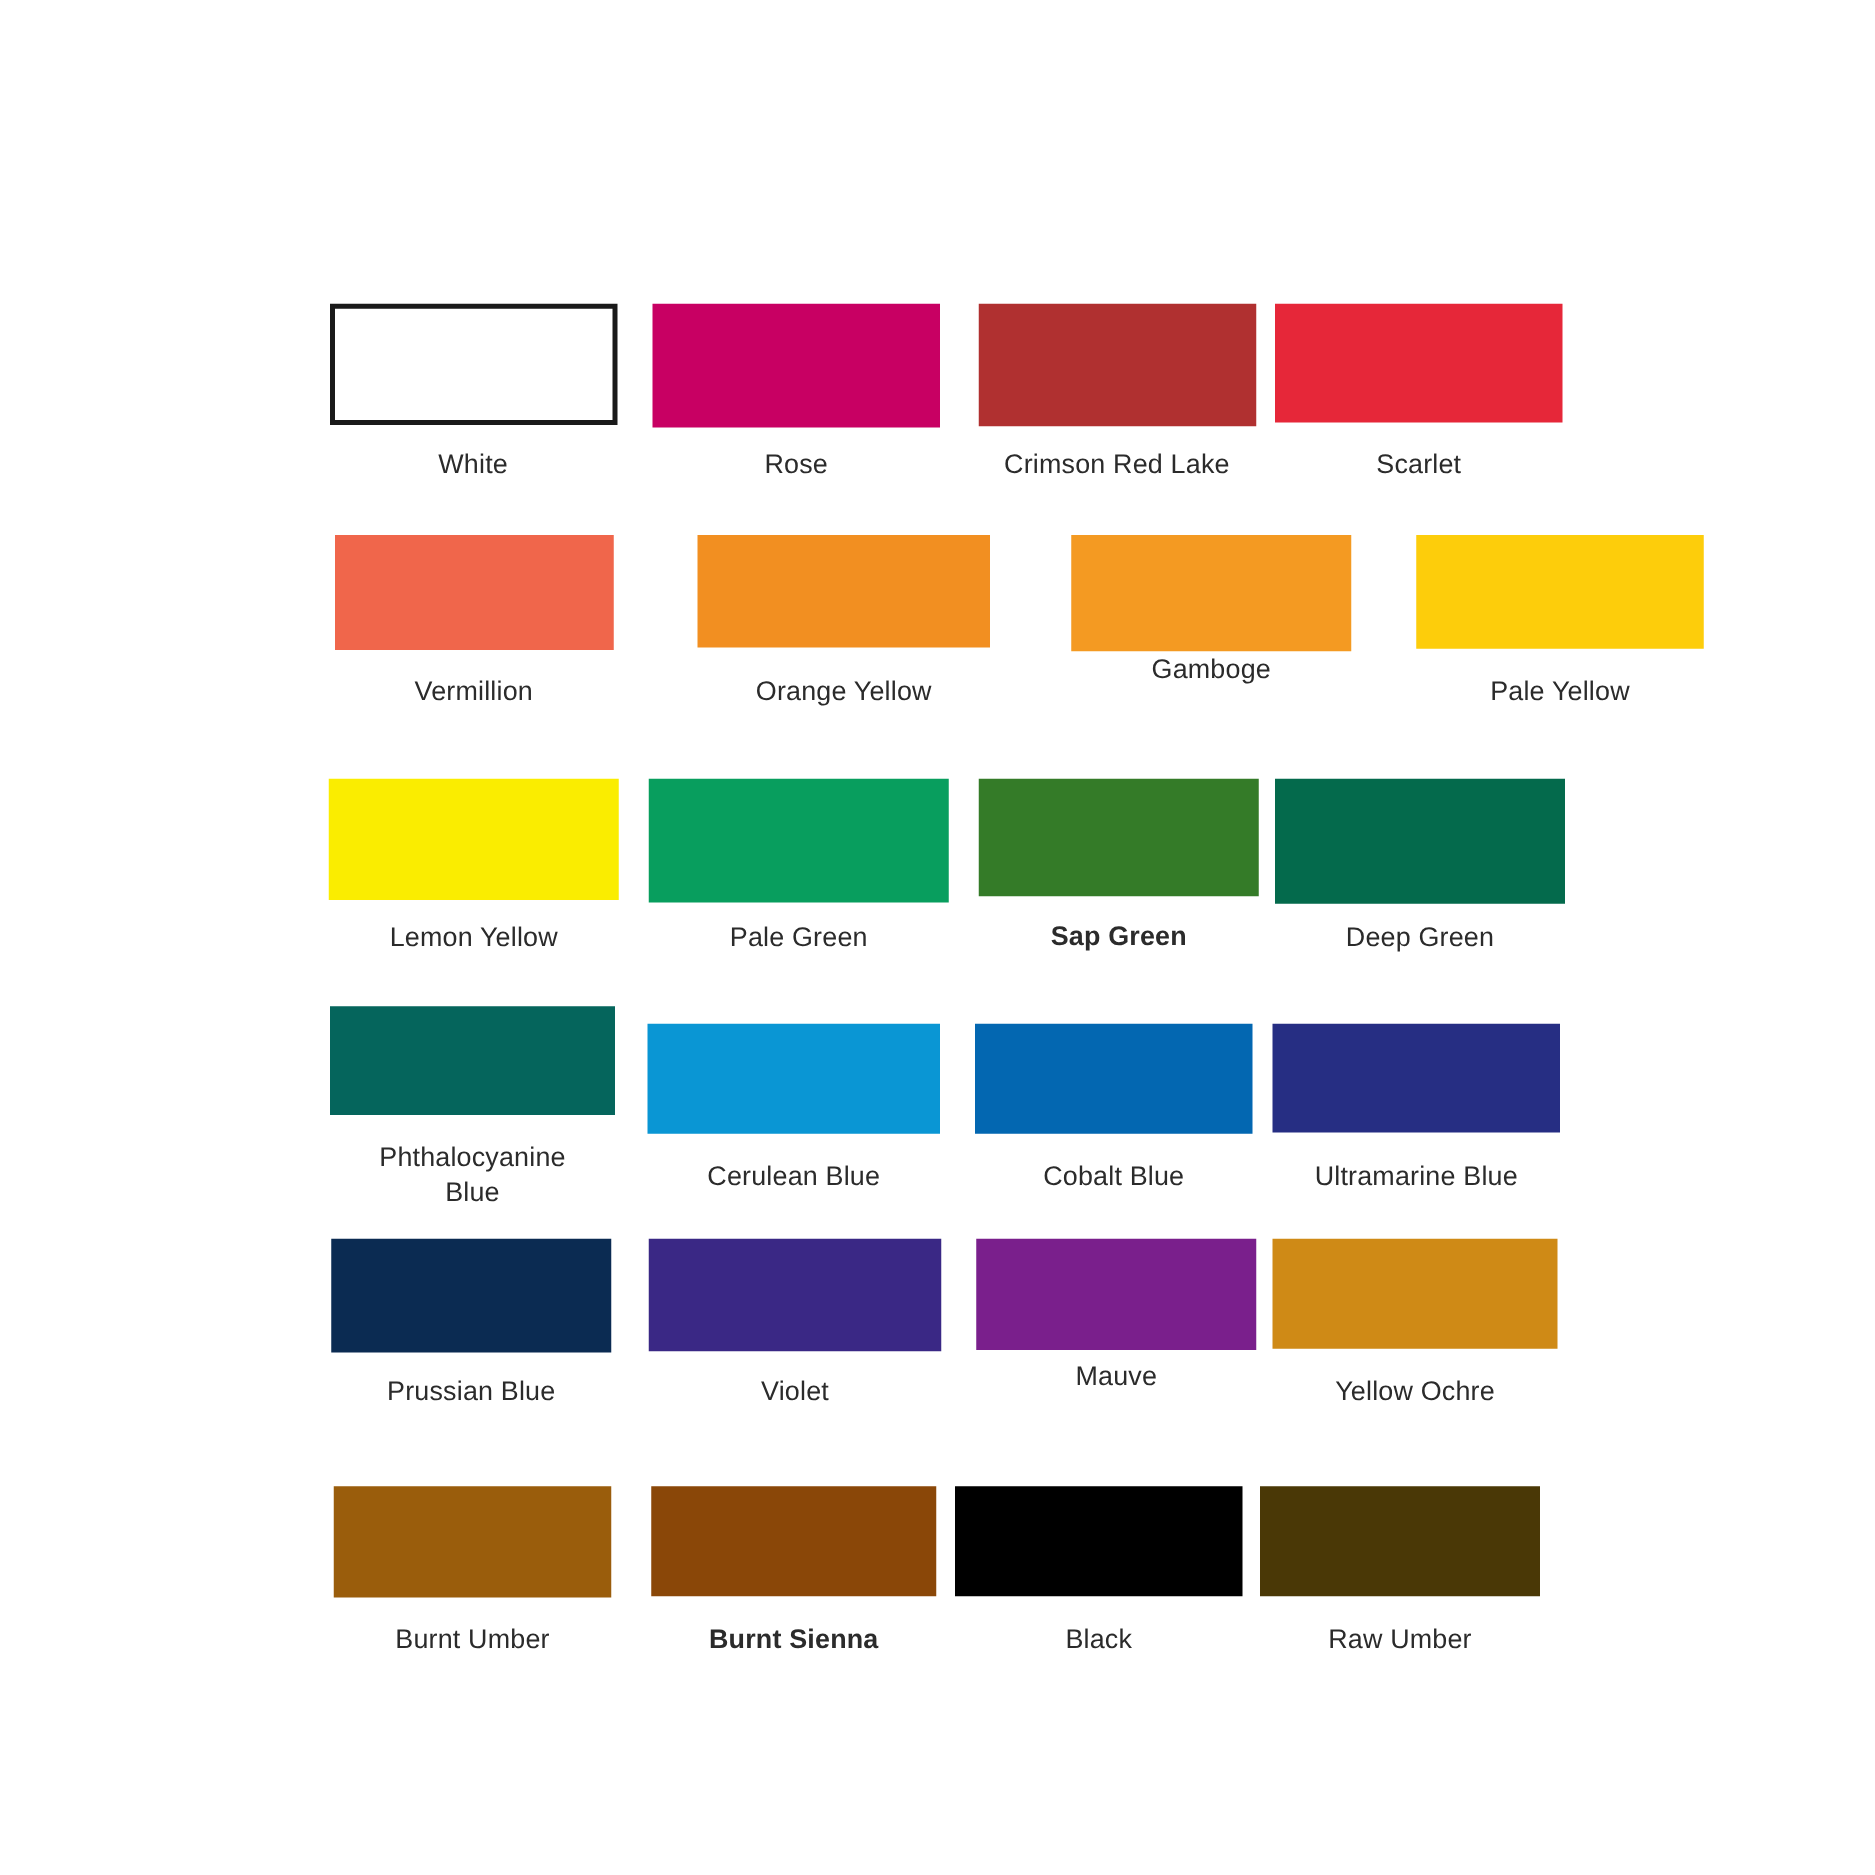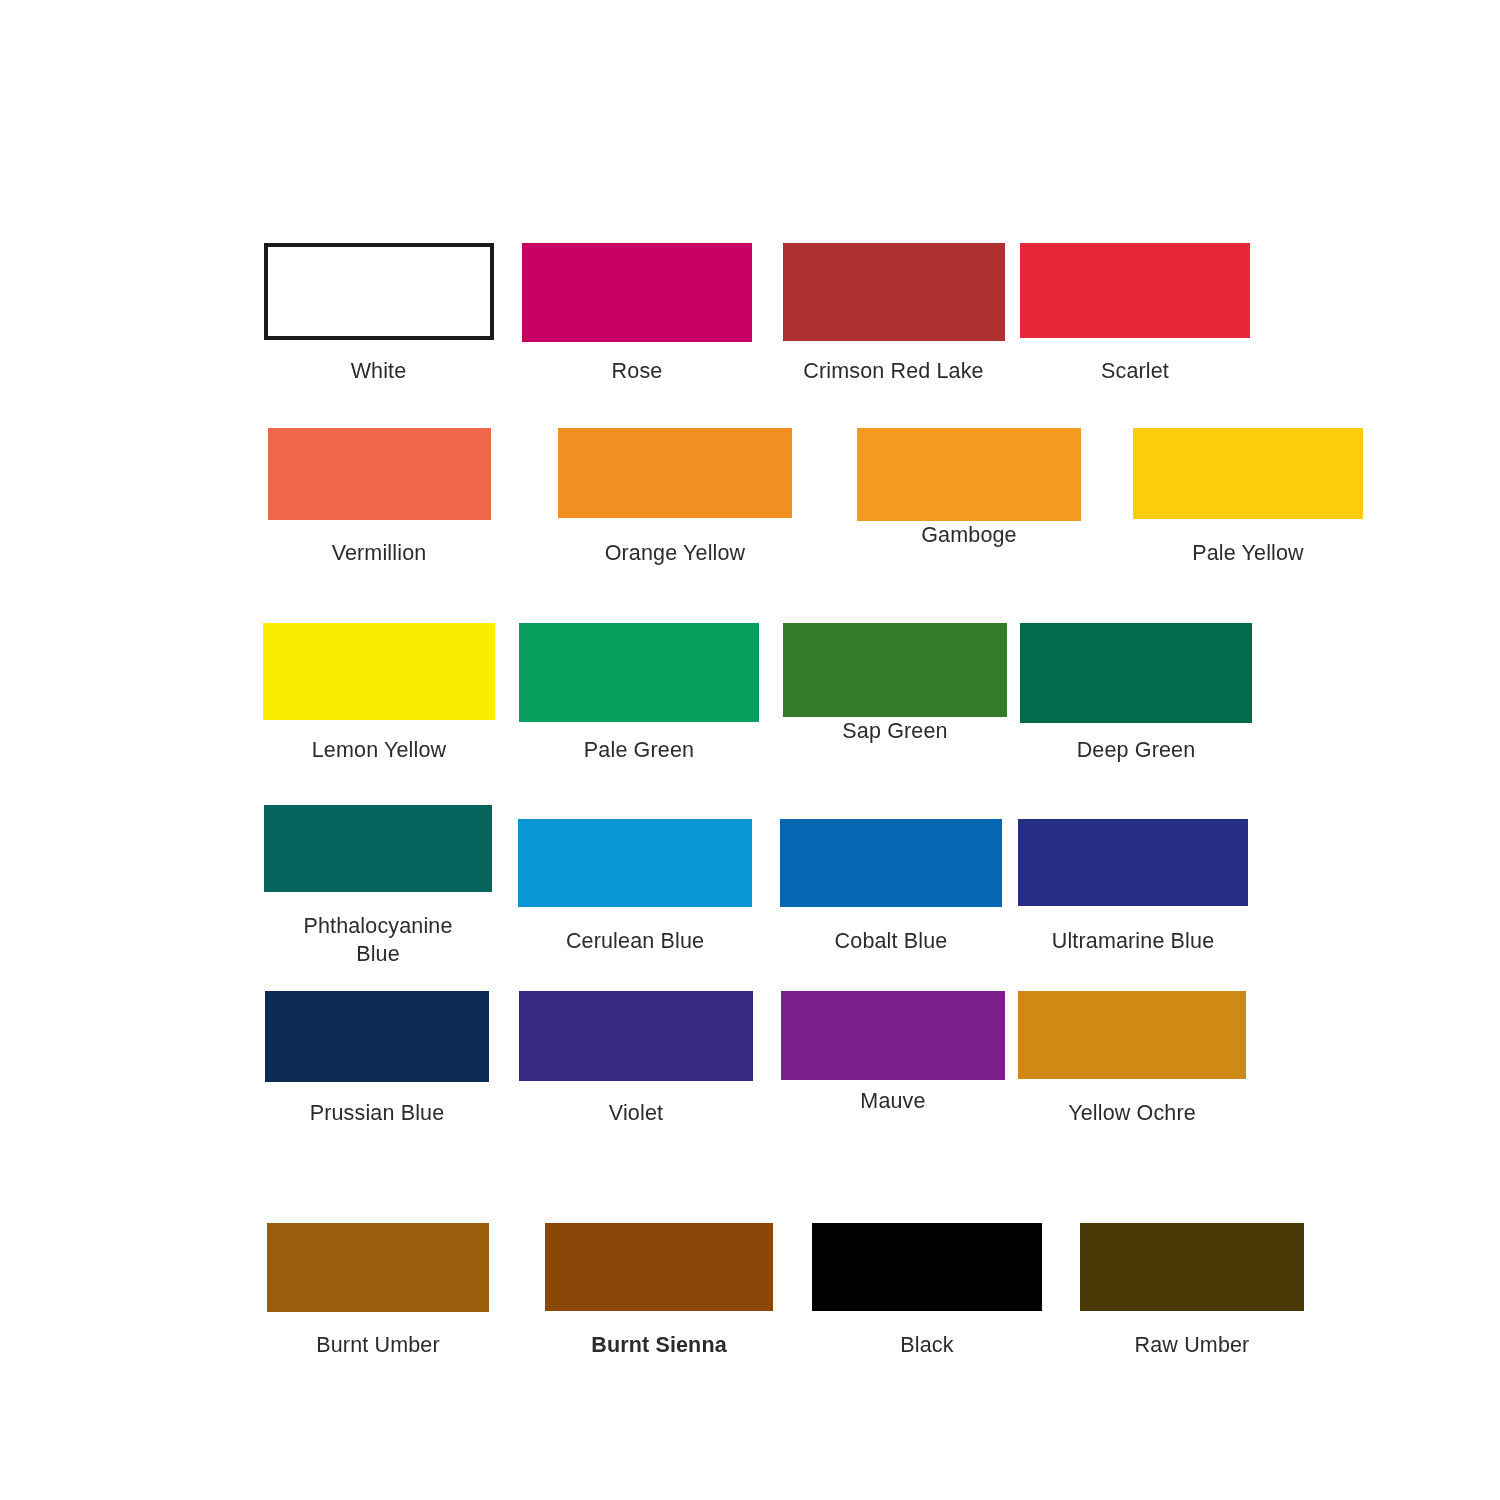--- a/index.html
+++ b/index.html
@@ -107,21 +107,21 @@
         <div class="swatch-cell" style="width: 258px; margin-right: 0px;">
           <div class="swatch-chip" title="Lemon Yellow" style="width: 232px; height: 97px; background: rgb(250, 237, 0);"></div>
           <div class="swatch-label" style="margin-top: 16px; width: 258px;">Lemon Yellow</div>
         </div>
         <div class="swatch-cell" style="width: 262px; margin-right: 0px;">
           <div class="swatch-chip" title="Pale Green" style="width: 240px; height: 99px; background: rgb(8, 158, 94);"></div>
           <div class="swatch-label" style="margin-top: 14px; width: 262px;">Pale Green</div>
         </div>
         <div class="swatch-cell" style="width: 250px; margin-right: 0px;">
           <div class="swatch-chip" title="Sap Green" style="width: 224px; height: 94px; background: rgb(52, 123, 40);"></div>
-          <div class="swatch-label" style="width: 250px;">Sap Green</div>
+          <div class="swatch-label" style="margin-top: 18px; width: 250px; font-weight: bold;">Sap Green</div>
         </div>
         <div class="swatch-cell" style="width: 232px;">
           <div class="swatch-chip" title="Deep Green" style="width: 232px; height: 100px; background: rgb(4, 106, 76);"></div>
           <div class="swatch-label" style="margin-top: 13px; width: 232px;">Deep Green</div>
         </div>
       </div>
       <div class="swatch-row" style="position: absolute; left: 0px; top: 562px; align-items: center;">
         <div class="swatch-cell" style="width: 256px; margin-right: 0px;">
           <div class="swatch-chip" title="Phthalocyanine
 Blue" style="width: 228px; height: 87px; background: rgb(5, 101, 92);"></div>
@@ -152,21 +152,21 @@
         </div>
         <div class="swatch-cell" style="width: 250px; margin-right: 0px;">
           <div class="swatch-chip" title="Mauve" style="width: 224px; height: 89px; background: rgb(122, 31, 140);"></div>
           <div class="swatch-label" style="margin-top: 7px; width: 250px;">Mauve</div>
         </div>
         <div class="swatch-cell" style="width: 228px;">
           <div class="swatch-chip" title="Yellow Ochre" style="width: 228px; height: 88px; background: rgb(207, 138, 22);"></div>
           <div class="swatch-label" style="margin-top: 20px; width: 240px;">Yellow Ochre</div>
         </div>
       </div>
-      <div class="swatch-row" style="position: absolute; left: 0px; top: 980px; gap: 24px;">
+      <div class="swatch-row" style="position: absolute; left: 0px; top: 946px;">
         <div class="swatch-cell" style="width: 256px; margin-right: 0px;">
           <div class="swatch-chip" title="Burnt Umber" style="width: 222px; height: 89px; background: rgb(154, 93, 12);"></div>
           <div class="swatch-label" style="margin-top: 19px; width: 256px;">Burnt Umber</div>
         </div>
         <div class="swatch-cell" style="width: 258px; margin-right: 0px;">
           <div class="swatch-chip" title="Burnt Sienna" style="width: 228px; height: 88px; background: rgb(138, 71, 8);"></div>
           <div class="swatch-label" style="margin-top: 20px; width: 258px; font-weight: bold;">Burnt Sienna</div>
         </div>
         <div class="swatch-cell" style="width: 230px;">
           <div class="swatch-chip" title="Black" style="width: 230px; height: 88px; background: rgb(0, 0, 0);"></div>

